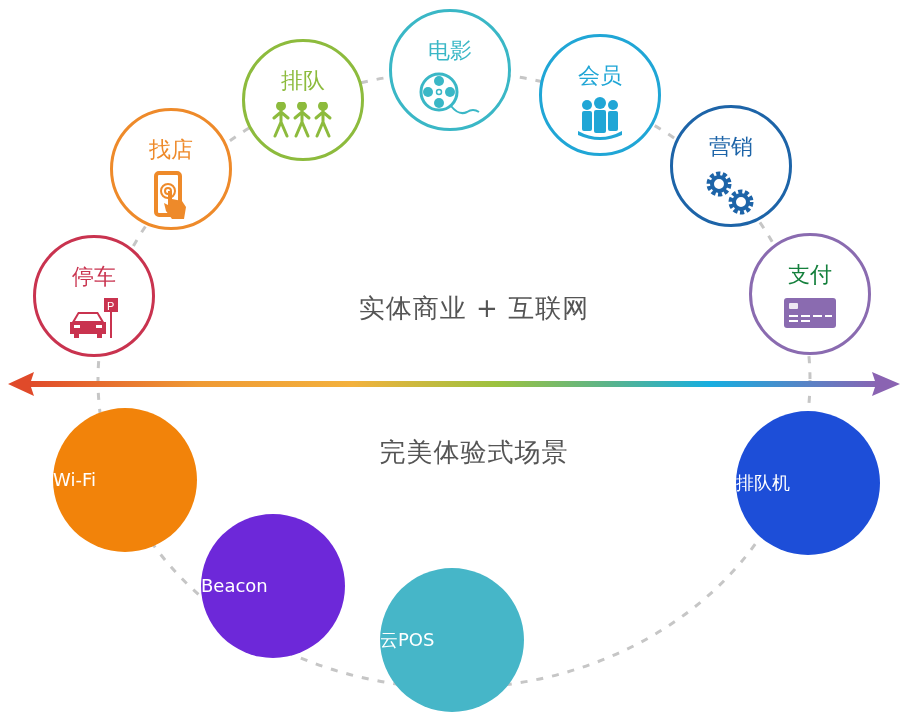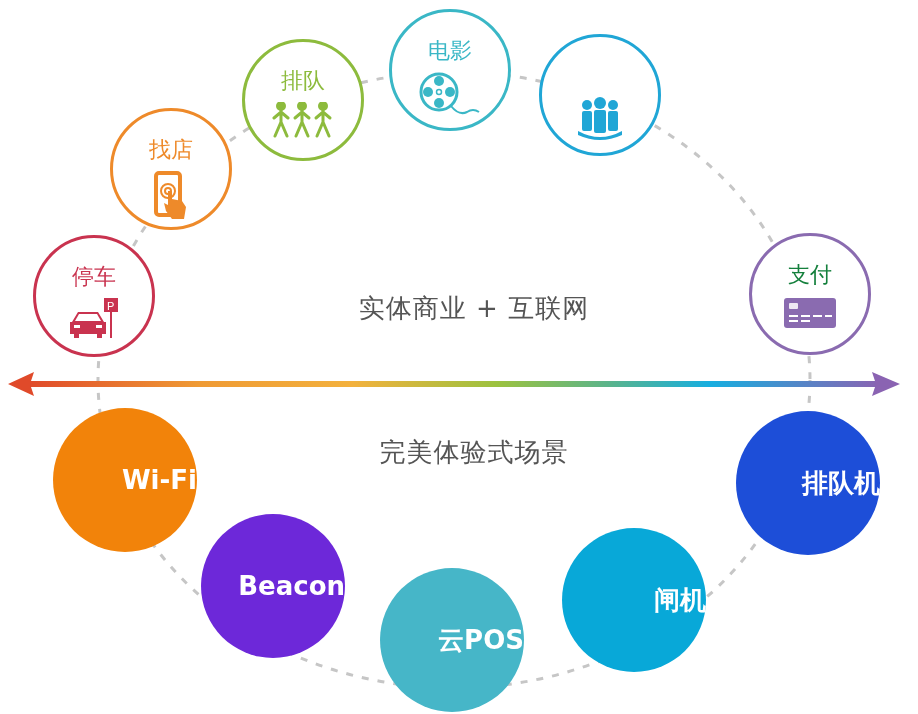--- a/index.html
+++ b/index.html
@@ -5,21 +5,21 @@
   html, body { margin: 0; padding: 0; background: #ffffff; }
   body { width: 918px; height: 714px; position: relative; overflow: hidden;
          font-family: "DejaVu Sans", "Liberation Sans", sans-serif; }
   #canvas { position: absolute; left: 0; top: 0; width: 918px; height: 714px; }
   .node { position: absolute; box-sizing: border-box; border-radius: 50%; }
   .outline { background: #fff; border-style: solid; border-width: 3px; }
   .outline .lbl { position: absolute; left: 0; right: 0; top: 26px; text-align: center;
                   font-size: 22px; line-height: 26px; }
   .outline .ico { position: absolute; left: 50%; top: 60px; transform: translateX(-50%); }
   .filled .lbl { position: absolute; left: 0; right: 0; top: 50%; transform: translateY(-50%);
-                 text-align: right; color: #ffffff; font-size: 26px; line-height: 30px; font-weight: bold; }
+                 text-align: left; color: #ffffff; font-size: 18px; line-height: 30px; }
   .headline { position: absolute; left: 15px; width: 918px; text-align: center; color: #555555;
               font-size: 26px; line-height: 40px; letter-spacing: 1px; }
 </style>
 </head>
 <body>
 
 <div id="canvas">
 
   <svg width="918" height="714" style="position:absolute;left:0;top:0">
     <defs>
@@ -98,35 +98,49 @@
           <circle cx="30" cy="4" r="3.5"></circle>
             <path d="M30 8 L30 20 M30 20 L24 34 M30 20 L36 34 M23 16 L30 10 L37 16" fill="none"></path>
           <circle cx="51" cy="4" r="3.5"></circle>
             <path d="M51 8 L51 20 M51 20 L45 34 M51 20 L57 34 M44 16 L51 10 L58 16" fill="none"></path>
         </g>
       </svg>
     </span>
   </div>
 
   <div class="node outline" style="left:539px;top:34px;width:122px;height:122px;border-color:#20a6d6;">
+    <div class="lbl" style="color:#20a6d6">会员</div>
     <span class="ico">
       <svg width="48" height="44" viewBox="0 0 48 44">
         <g fill="#20a6d6">
           <circle cx="11" cy="8" r="5"></circle>
             <rect x="6" y="14" width="10" height="20" rx="2"></rect>
           <circle cx="37" cy="8" r="5"></circle>
             <rect x="32" y="14" width="10" height="20" rx="2"></rect>
           <circle cx="24" cy="6" r="6"></circle>
             <rect x="18" y="13" width="12" height="23" rx="2"></rect>
           <path d="M2 34 Q24 46 46 34 L46 38 Q24 48 2 38 Z"></path>
         </g>
       </svg>
     </span>
   </div>
 
+  <div class="node outline" style="left:670px;top:105px;width:122px;height:122px;border-color:#1d64a8;">
+    <div class="lbl" style="color:#1d64a8">营销</div>
+    <span class="ico">
+      <svg width="56" height="50" viewBox="0 0 56 50">
+        <g fill="none" stroke="#1d64a8">
+          <circle cx="16" cy="16" r="10" stroke-width="5" stroke-dasharray="4 2.3"></circle>
+          <circle cx="16" cy="16" r="7" stroke-width="4"></circle>
+          <circle cx="38" cy="34" r="10" stroke-width="5" stroke-dasharray="4 2.3"></circle>
+          <circle cx="38" cy="34" r="7" stroke-width="4"></circle>
+        </g>
+      </svg>
+    </span>
+  </div>
 
   <div class="node outline" style="left:749px;top:233px;width:122px;height:122px;border-color:#8a6bb0;">
     <div class="lbl" style="color:#15803d">支付</div>
     <span class="ico">
       <svg width="52" height="34" viewBox="0 0 52 34">
         <rect x="0" y="2" width="52" height="30" rx="3" fill="#8a6bb0"></rect>
         <rect x="5" y="7" width="9" height="6" rx="1" fill="#fff" opacity="0.85"></rect>
         <g stroke="#fff" stroke-width="2">
           <line x1="5" y1="20" x2="14" y2="20"></line>
             <line x1="17" y1="20" x2="26" y2="20"></line>
@@ -141,20 +155,17 @@
 
   <div class="node filled" style="left:53px;top:408px;width:144px;height:144px;background:#f2830a;">
     <div class="lbl">Wi-Fi</div>
   </div>
   <div class="node filled" style="left:201px;top:514px;width:144px;height:144px;background:#6d28d9;">
     <div class="lbl">Beacon</div>
   </div>
   <div class="node filled" style="left:380px;top:568px;width:144px;height:144px;background:#46b6c8;">
     <div class="lbl">云POS</div>
   </div>
-  <div class="node filled" style="left:562px;top:528px;width:144px;height:144px;background:#08a8d8;">
-    <div class="lbl">闸机</div>
-  </div>
   <div class="node filled" style="left:736px;top:411px;width:144px;height:144px;background:#1d4ed8;">
     <div class="lbl">排队机</div>
   </div>
 
 </div>
 
 </body></html>

